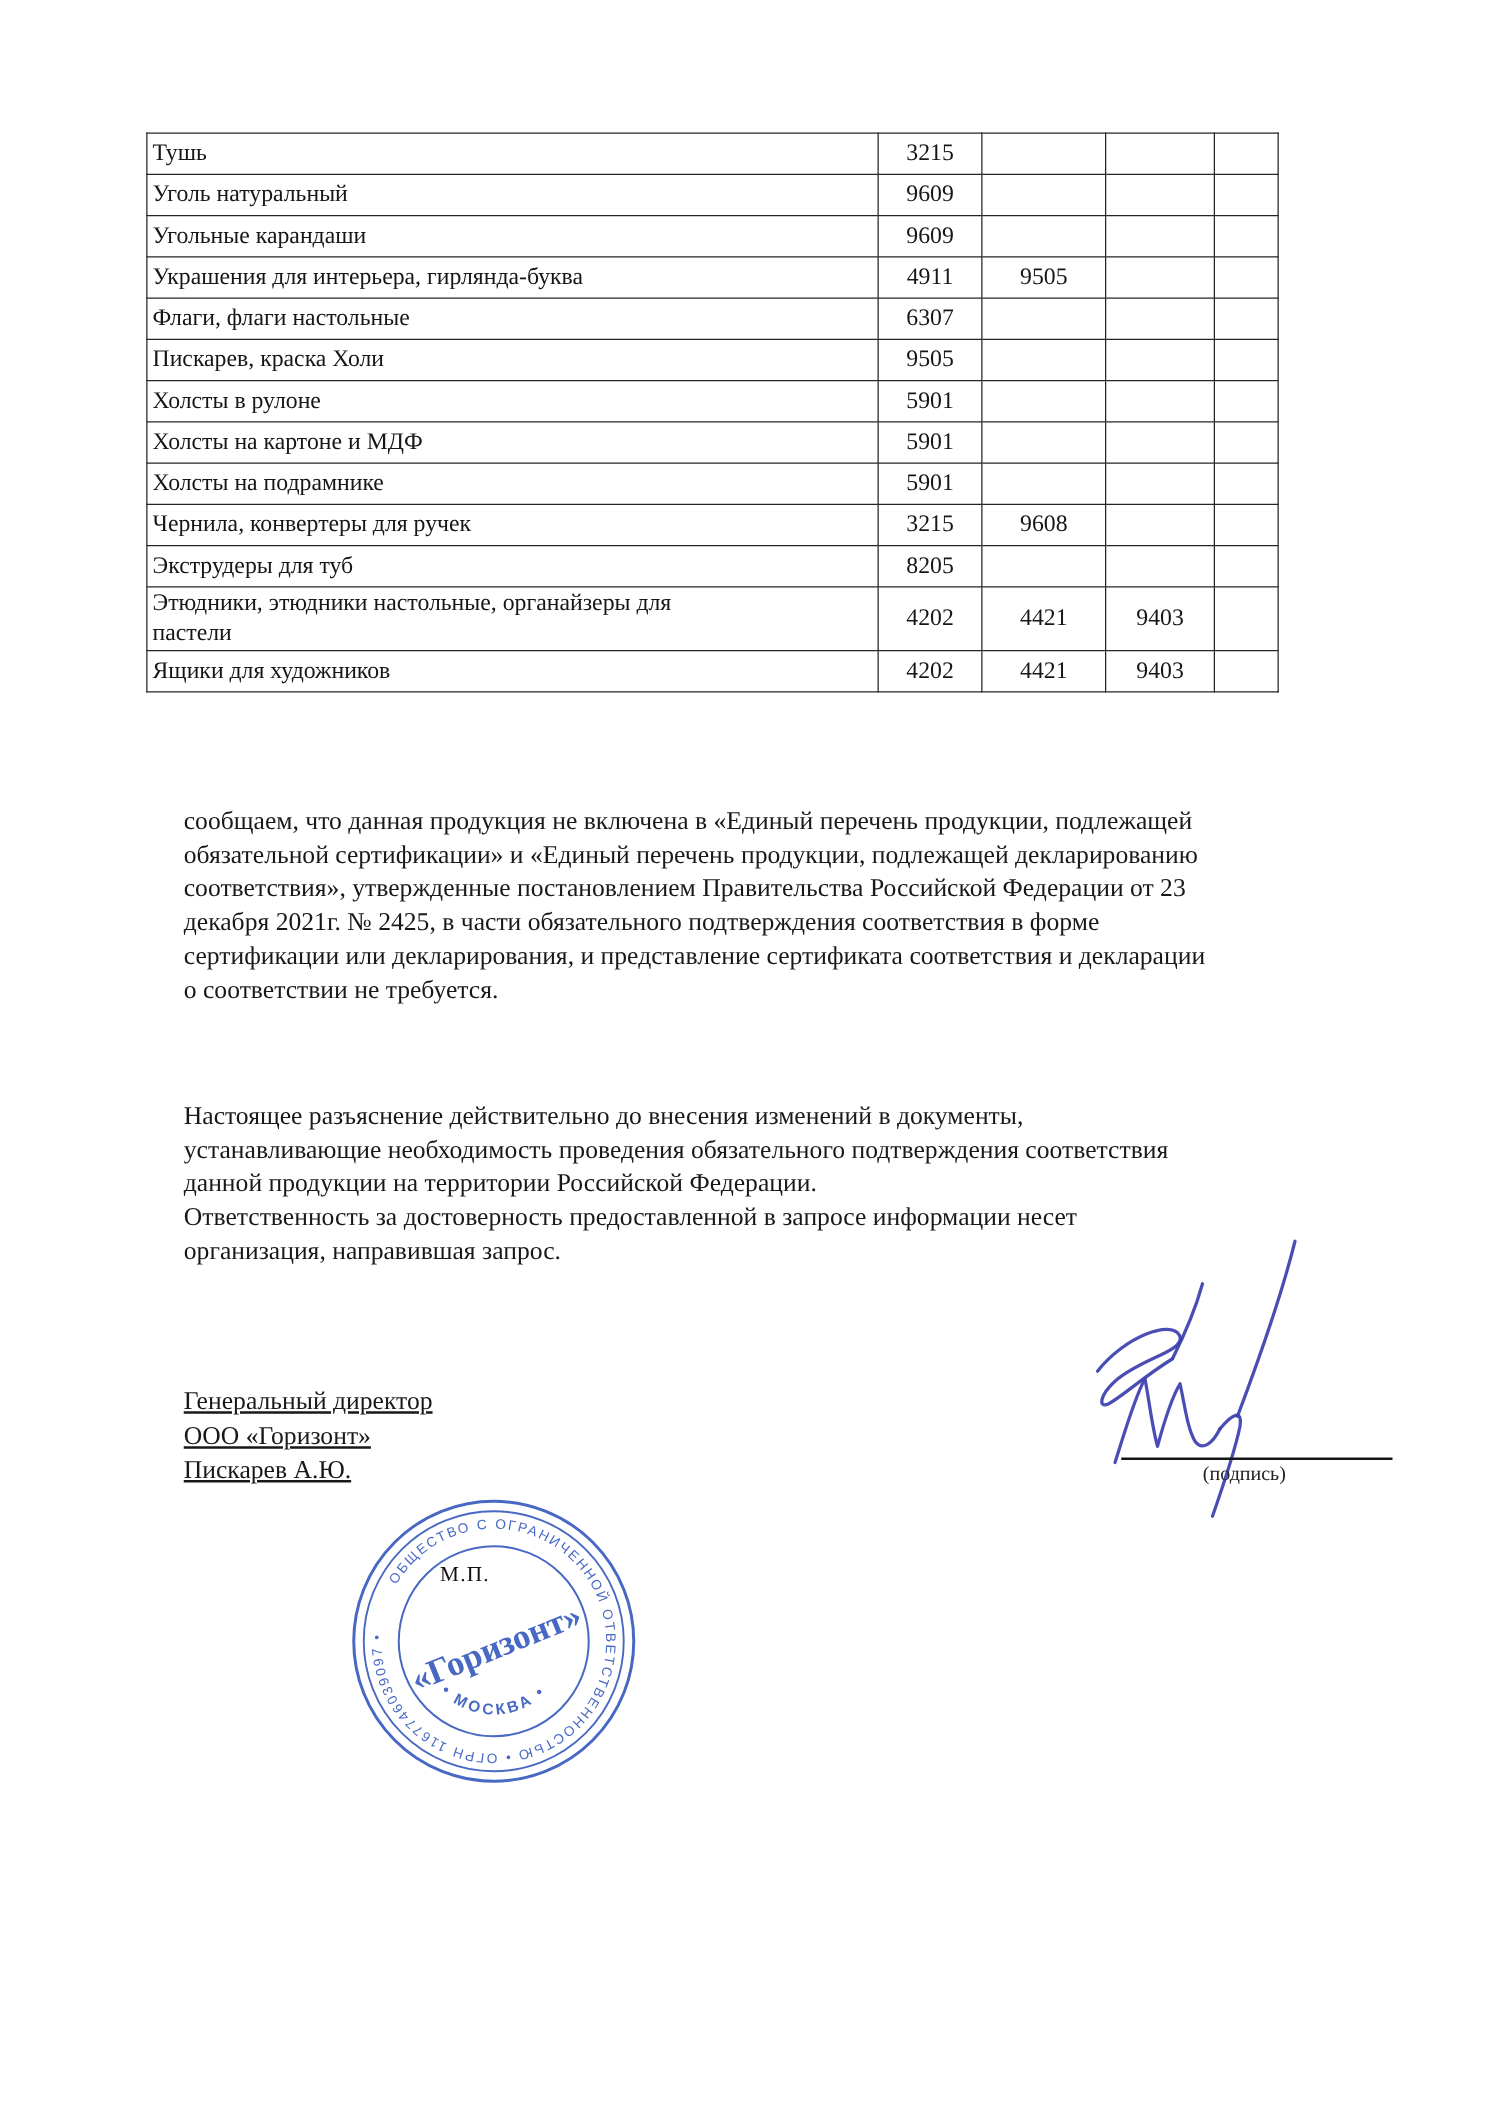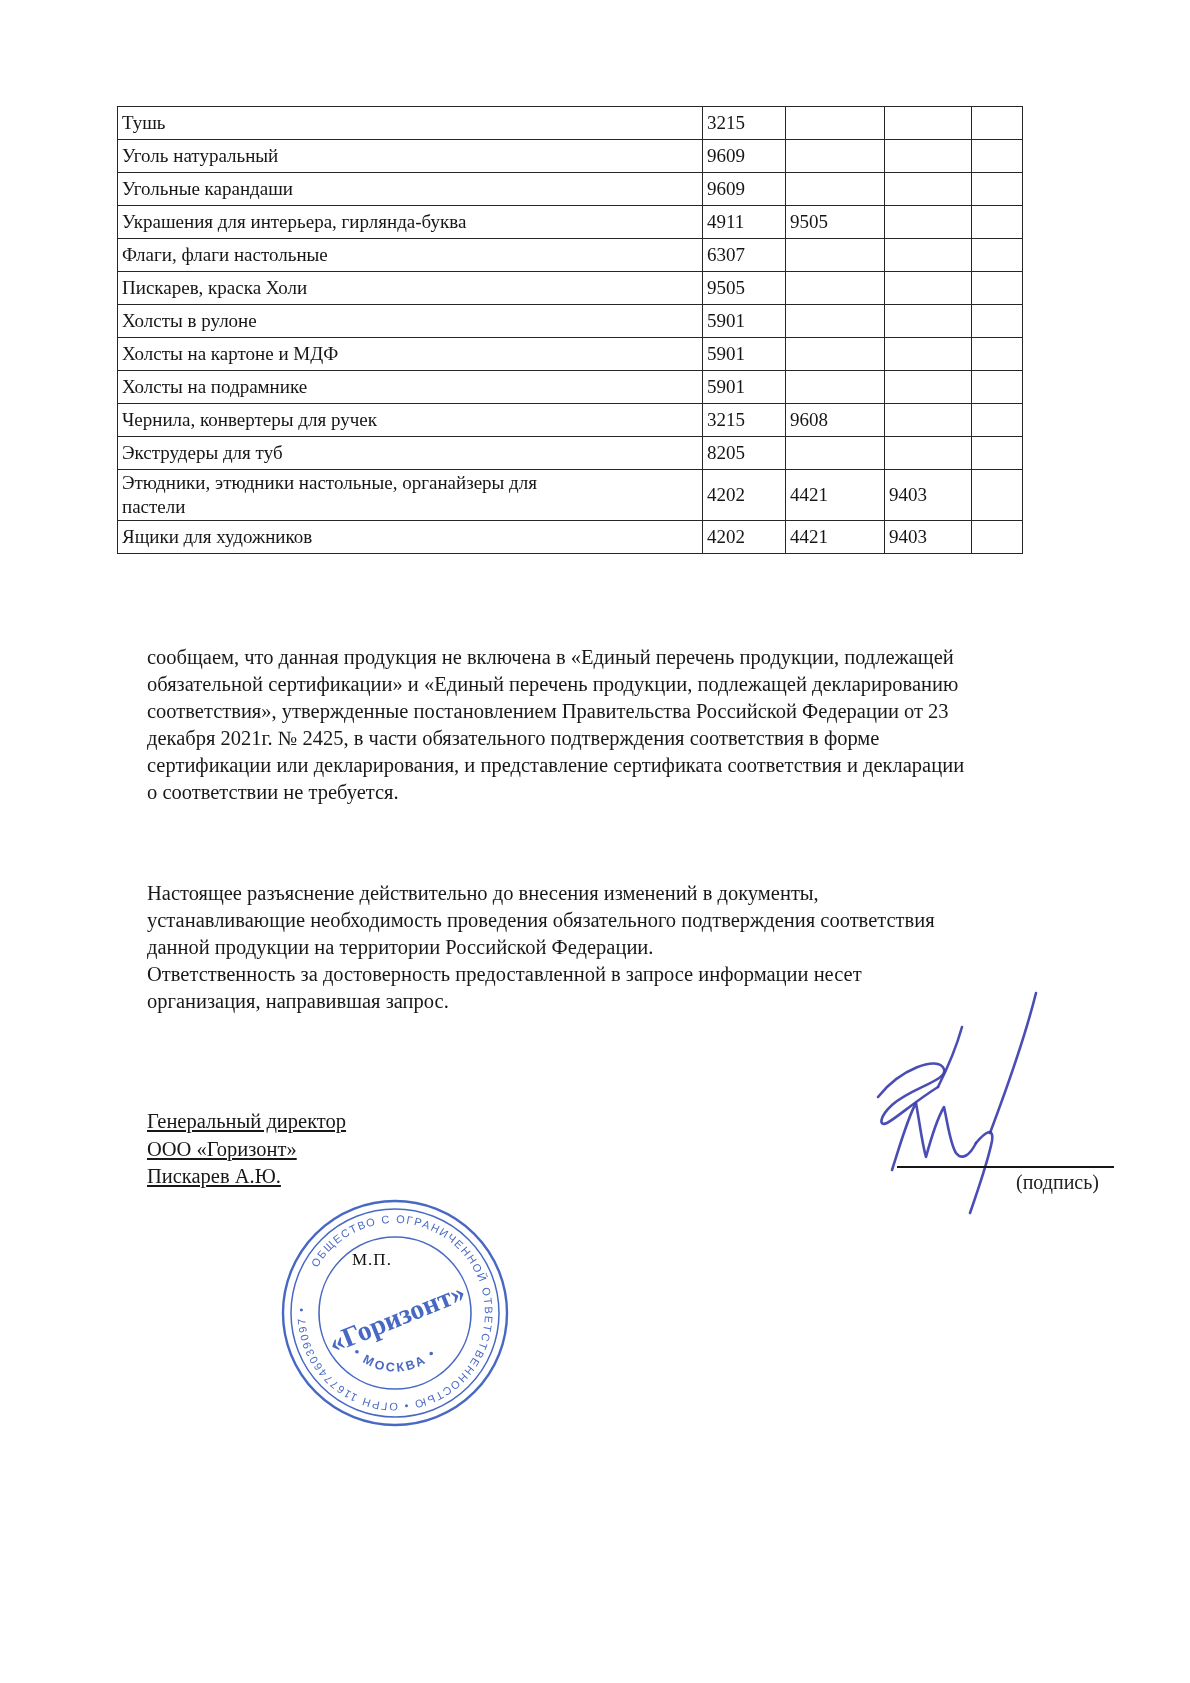--- a/index.html
+++ b/index.html
@@ -14,21 +14,21 @@
     position:absolute;left:117px;top:106px;width:905px;
     border-collapse:collapse;table-layout:fixed;
     font-size:19px;color:#161616;
   }
   table.products td{
     border:1.6px solid #262626;
     height:30px;vertical-align:middle;
     padding:1px 4px;
   }
   td.name-cell{padding-left:13px;white-space:pre-line;line-height:24px;}
-  td.code-cell{text-align:left;}
+  td.code-cell{text-align:center;}
 
   
   .para{
     position:absolute;left:147px;width:905px;
     font-size:20.5px;line-height:27px;white-space:pre-line;color:#181818;
   }
   #para1{top:644px;font-family:Liberation Serif, serif;}
   #para2{top:880px;}
 
   
@@ -36,22 +36,22 @@
     position:absolute;left:147px;top:1108px;
     font-size:20.5px;line-height:27.5px;white-space:pre-line;color:#181818;text-decoration:underline;
   }
 
   
   .signature{position:absolute;left:840px;top:985px;width:280px;height:240px;}
   .signature path{fill:none;stroke:var(--sig-ink,#3b3eae);stroke-width:2.6;
     stroke-linecap:round;stroke-linejoin:round;opacity:.92;}
   .sig-line{position:absolute;left:897px;top:1166px;width:217px;height:0;
     border-top:2px solid #161616;}
-  .sig-caption{position:absolute;left:949px;top:1171px;width:217px;
-    text-align:center;font-size:20px;color:#222;}
+  .sig-caption{position:absolute;left:887px;top:1171px;width:217px;
+    text-align:center;font-size:16px;color:#222;}
 
   
   .mp{position:absolute;left:352px;top:1250px;font-size:17px;color:#111;letter-spacing:1px;}
   .stamp{position:absolute;left:277px;top:1195px;width:236px;height:236px;opacity:.88;}
   .stamp circle{fill:none;stroke:var(--stamp-ink,#2f54bb);}
   .stamp .c1{stroke-width:2.4;}
   .stamp .c2{stroke-width:1.5;}
   .stamp .c3{stroke-width:1.6;}
   .stamp .ring-text{
     font-family:"Liberation Sans", sans-serif;font-size:11px;letter-spacing:1.6px;

